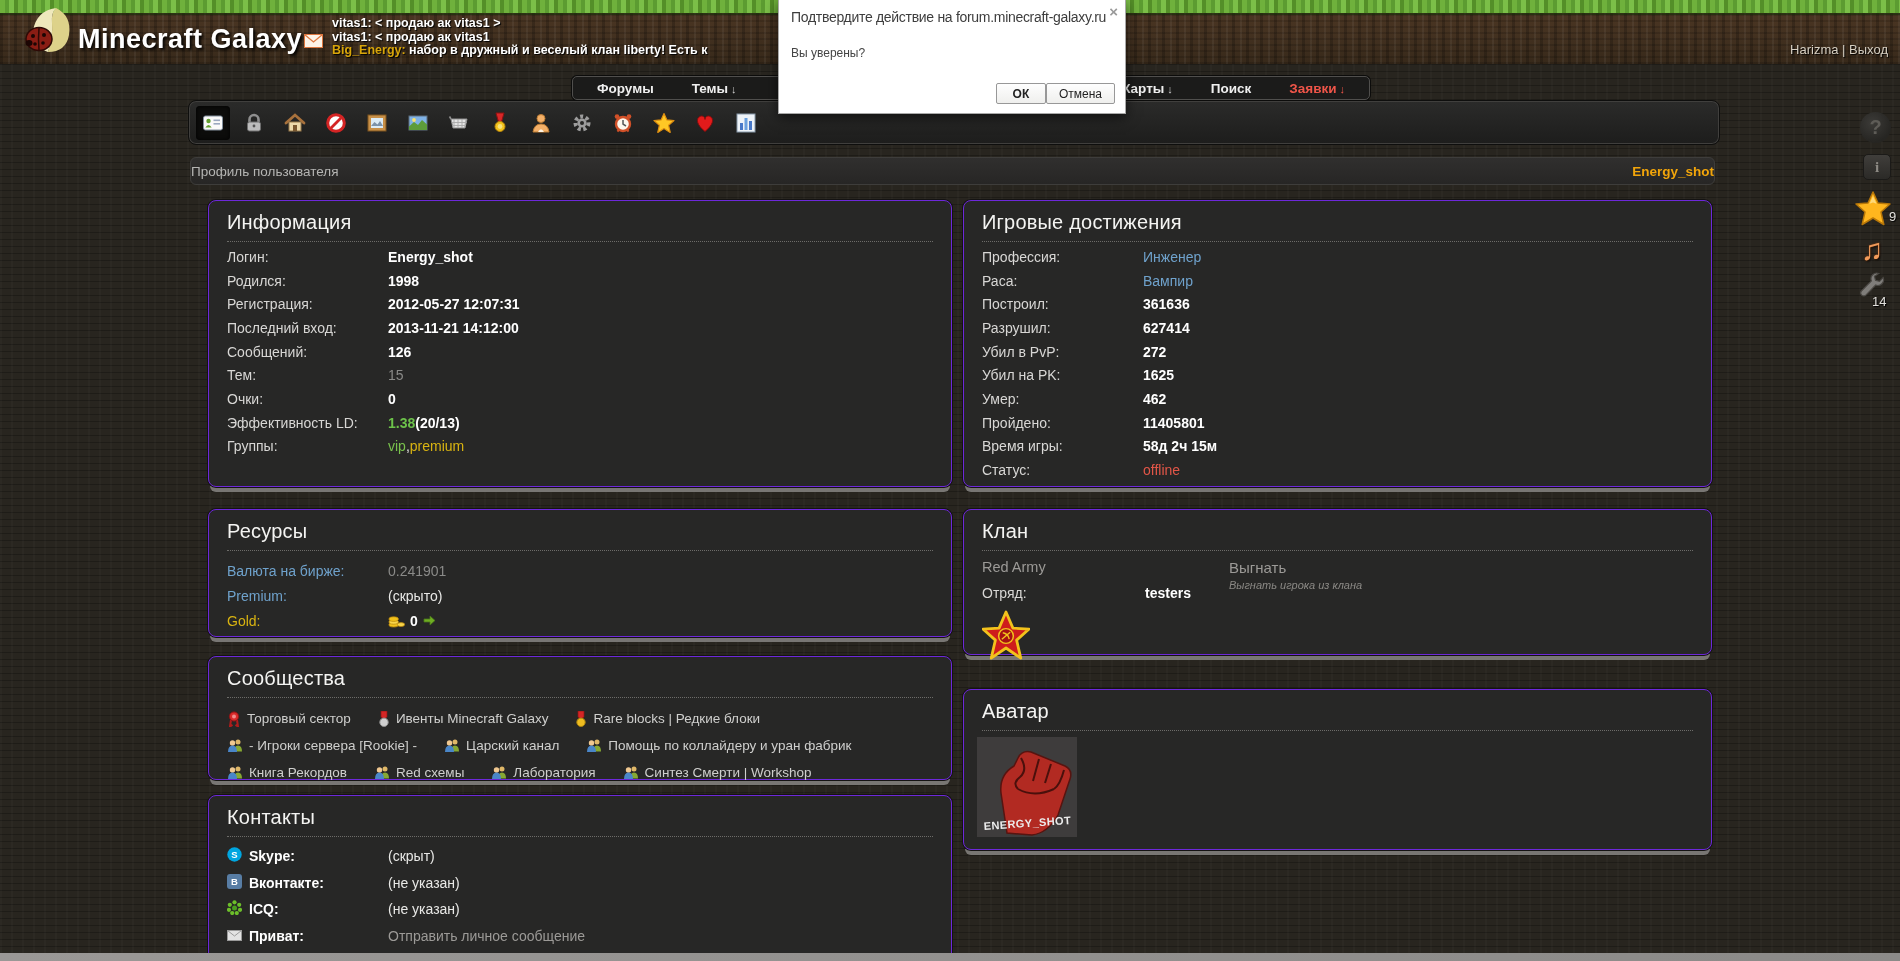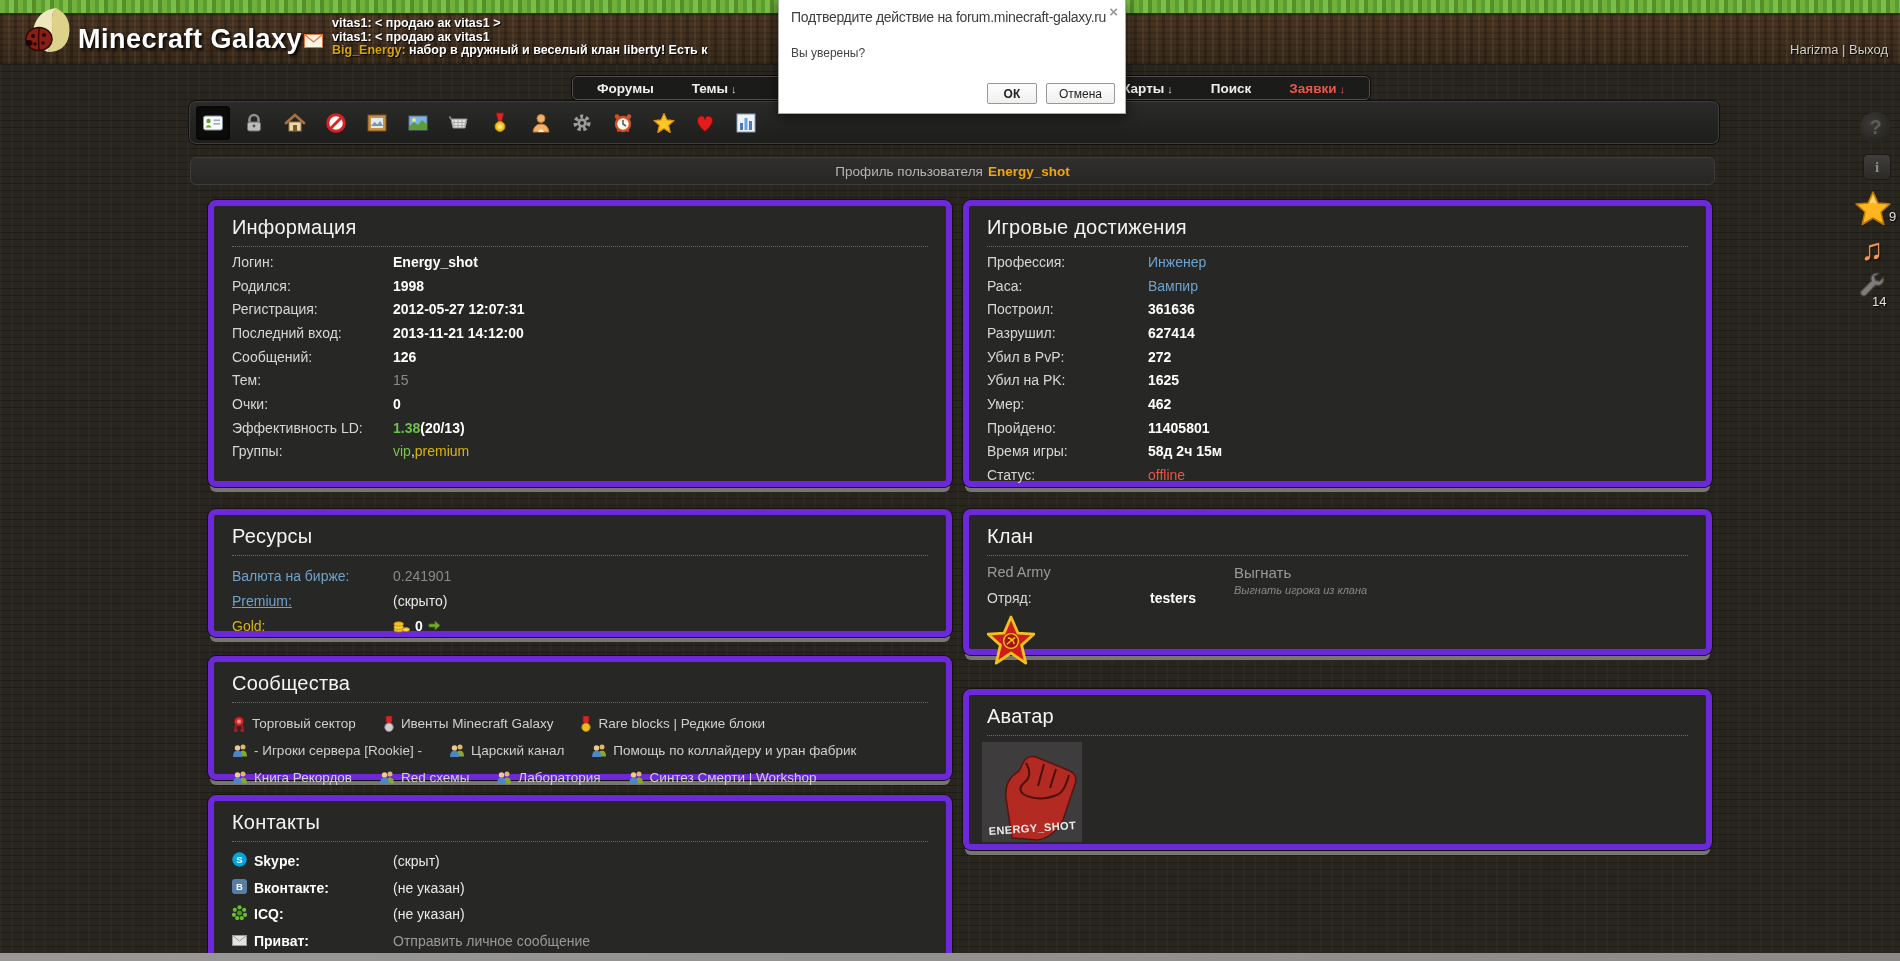--- a/index.html
+++ b/index.html
@@ -61,27 +61,27 @@
     box-shadow:inset 0 0 0 1px #403f3d;
     display:flex;align-items:center;gap:7px;padding-left:7px;box-sizing:border-box;
   }
   .ticon{width:34px;height:34px;flex:none;display:flex;align-items:center;justify-content:center;border-radius:4px;cursor:pointer;}
   .ticon.selected{background:#0c0c0b;box-shadow:inset 0 0 4px #000;}
   
   .titlebar{
     position:absolute;left:190px;top:157px;width:1525px;height:28px;z-index:2;
     background:linear-gradient(#302f2e,#272625);
     border:1px solid #3e3d3b;border-radius:6px;box-sizing:border-box;
-    display:flex;align-items:center;justify-content:center;
+    display:flex;align-items:center;justify-content:space-between;
     font-size:13.5px;color:#b5b5b3;
   }
   .titlebar b{color:#f2a50a;margin-left:5px;}
   
   .panel{
-    position:absolute;background:#272726;border:6px solid #6d28d9;border-radius:8px;
+    position:absolute;background:#272726;border:1px solid #6d28d9;border-radius:8px;
     box-shadow:0 0 0 1px #141312, 0 7px 0 -2px #787673;
     box-sizing:border-box;z-index:1;
   }
   .panel h2{
     margin:10px 18px 0;font-size:20px;font-weight:400;color:#f4f4f2;
     padding-bottom:7px;border-bottom:1px dotted #6d6c69;letter-spacing:.2px;
   }
   .rows{margin:3px 18px 0;}
   .row{display:flex;align-items:center;height:23.7px;font-size:14px;}
   .row .lbl{width:161px;flex:none;color:#d8d7d5;}
@@ -134,21 +134,21 @@
   .b14{left:1872px;top:294px;}
   
   .dialog{
     position:absolute;left:778px;top:0;width:346px;height:113px;z-index:40;
     background:#fff;border:1px solid #a9a9a9;border-top:none;
     box-shadow:0 3px 12px rgba(0,0,0,.6);
   }
   .dlg-title{position:absolute;left:12px;top:9px;font-size:14px;color:#3d3d3d;white-space:nowrap;letter-spacing:-.3px;}
   .dlg-close{position:absolute;right:7px;top:4px;color:#9a9a9a;font-size:15px;font-weight:bold;cursor:pointer;line-height:15px;}
   .dlg-msg{position:absolute;left:12px;top:46px;font-size:12px;color:#444;}
-  .dlg-buttons{position:absolute;right:10px;bottom:9px;display:flex;gap:9px;}
+  .dlg-buttons{position:absolute;right:10px;bottom:9px;display:flex;}
   .dlg-btn{
     height:21px;font-size:12px;color:#222;font-family:inherit;
     background:linear-gradient(#fefefe,#efefed);border:1px solid #989898;border-radius:2px;
     padding:0 12px;cursor:pointer;
   }
   .dlg-btn.ok{font-weight:bold;min-width:50px;}
   .dlg-btn.cancel{min-width:60px;}
   
   .bottom-bar{position:absolute;left:0;top:953px;width:1900px;height:8px;background:linear-gradient(90deg,#9a9896,#8b8a88);z-index:8;}
 </style>
@@ -404,21 +404,21 @@
   </div>
 
   <div class="panel" style="left:208px;top:509px;width:744px;height:128px;">
     <h2>Ресурсы</h2>
     <div class="rows" style="margin-top:7px;">
       <div class="row res-row">
           <a class="lbl lnk-blue" style="width:161px;">Валюта на бирже:</a>
           <span class="val muted">0.241901</span>
         </div>
       <div class="row res-row">
-          <a class="lbl lnk-blue" style="width:161px;text-decoration:underline;">Premium:</a>
+          <a class="lbl lnk-blue" style="width:161px;">Premium:</a>
           <span class="val plain">(скрыто)</span>
         </div>
       <div class="row res-row">
           <a class="lbl lnk-gold" style="width:161px;">Gold:</a>
         <span class="gold-val">
           <svg width="17" height="14" viewBox="0 0 18 14">
               <g stroke="#b8860b" stroke-width=".8">
                 <ellipse cx="6" cy="11" rx="5" ry="2.4" fill="#f2c21c"></ellipse>
                 <ellipse cx="6" cy="8" rx="5" ry="2.4" fill="#f8d54a"></ellipse>
                 <ellipse cx="6" cy="5" rx="5" ry="2.4" fill="#f2c21c"></ellipse>

